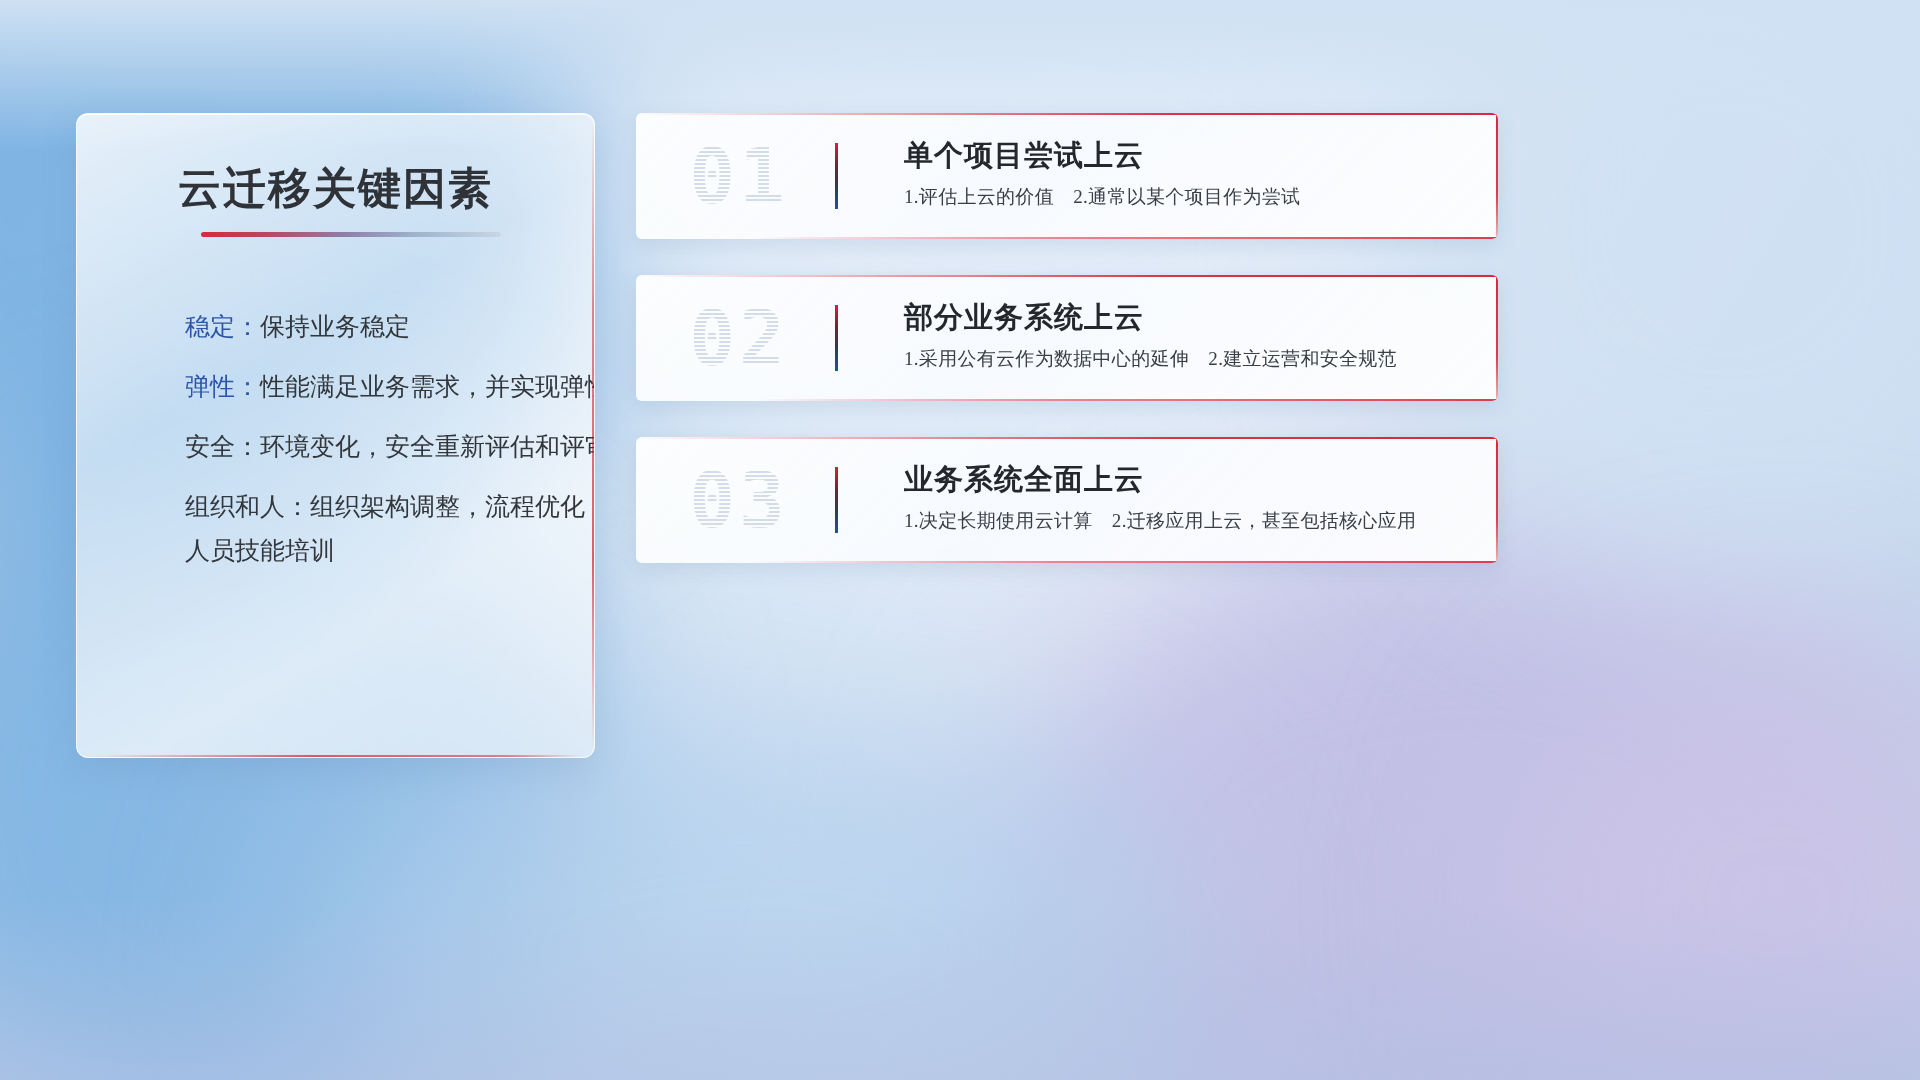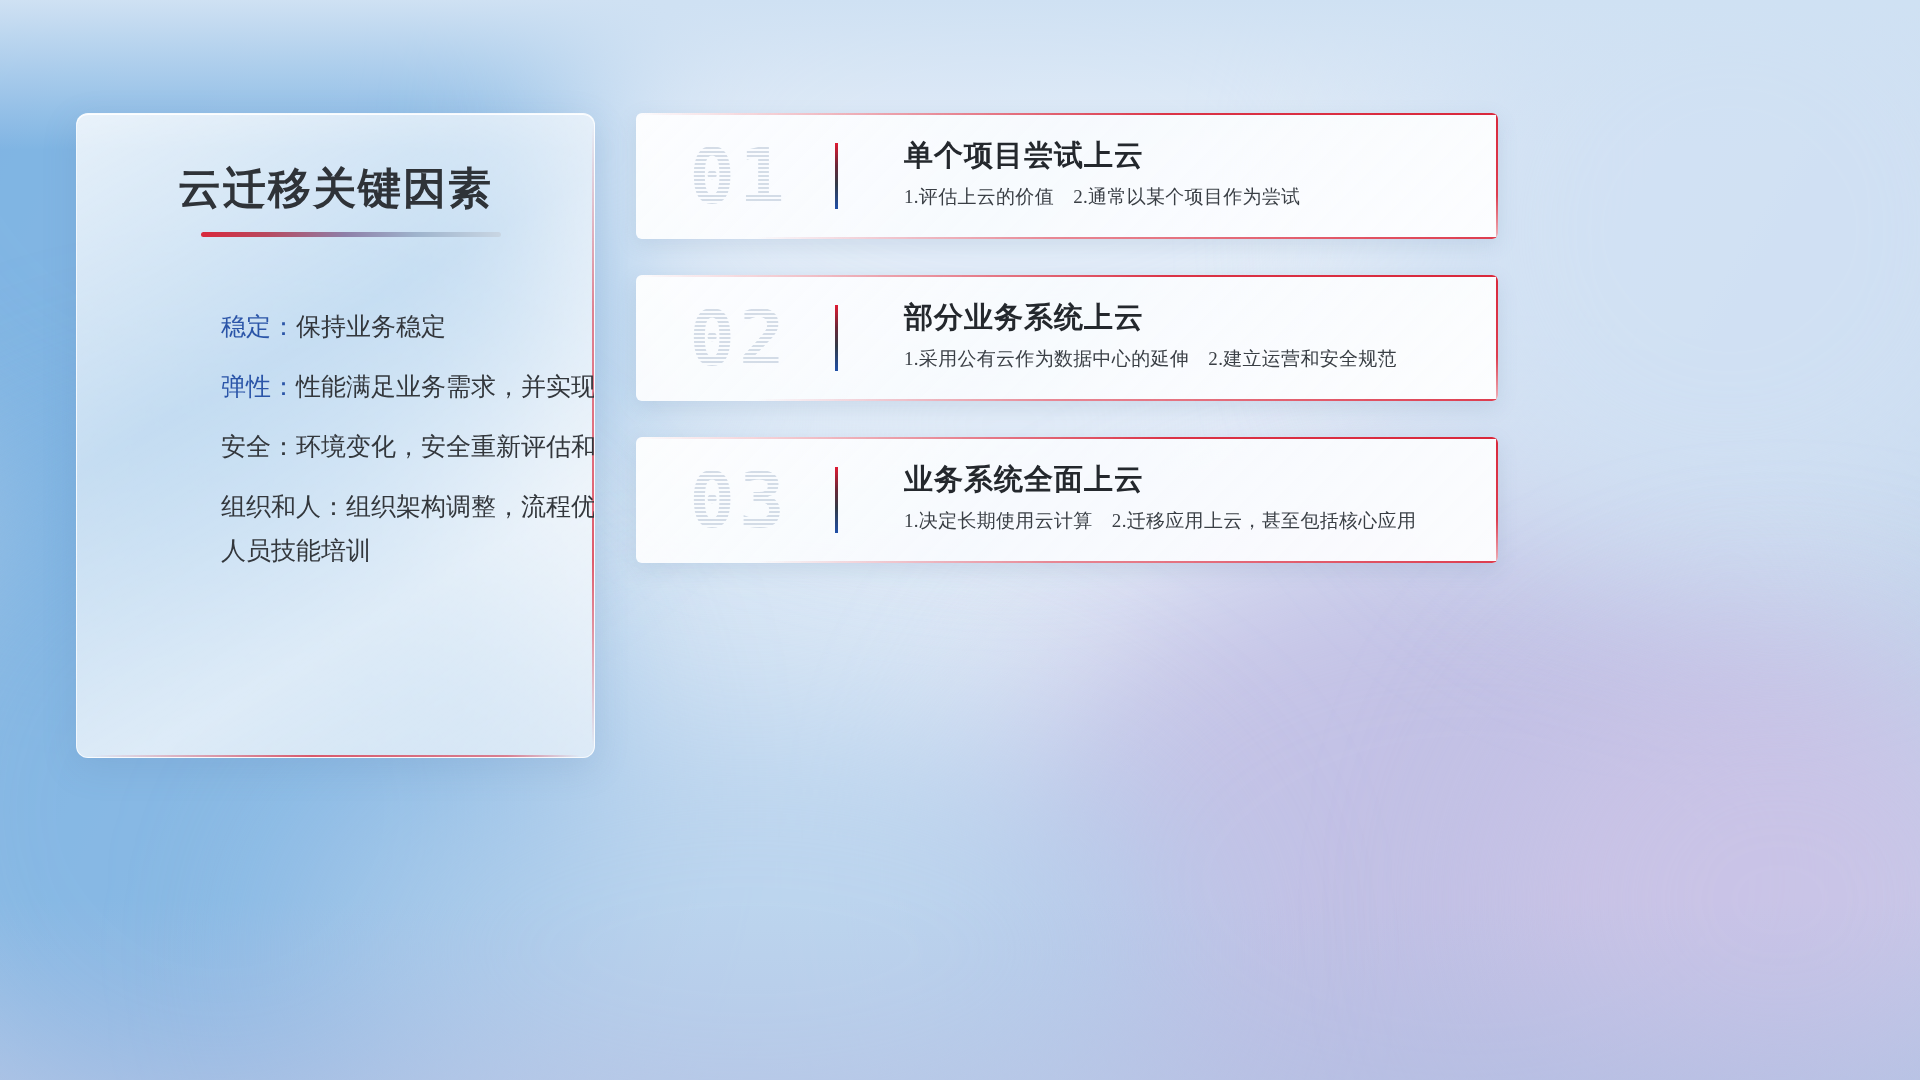--- a/index.html
+++ b/index.html
@@ -41,21 +41,21 @@
     background:linear-gradient(90deg,rgba(217,40,60,0) 0%,rgba(217,40,60,.75) 45%,rgba(217,40,60,.55) 85%,rgba(217,40,60,0) 100%);}
 
   .panel-title{
     position:absolute;left:0;right:0;top:46px;text-align:center;
     font-size:43px;font-weight:bold;color:#2f3338;letter-spacing:2px;
   }
   .title-rule{
     position:absolute;left:124px;top:118px;width:300px;height:5px;border-radius:3px;
     background:linear-gradient(90deg,#d9283c 0%,#b8495f 22%,#8e7fa8 48%,#9fb4cd 72%,#c9d6e3 100%);
   }
-  .factor-list{position:absolute;left:108px;right:40px;top:200px;margin-left:36px;}
+  .factor-list{position:absolute;left:108px;right:40px;top:200px;}
   .factor{font-size:25px;line-height:1;margin-bottom:35px;white-space:nowrap;}
   .factor .k{color:#2b55a8;}
   .factor .v{color:#33373c;}
   .factor.cont{color:#33373c;margin-top:-14px;font-family:Liberation Mono, monospace;}
 
   
   #cards{position:absolute;left:636px;top:113px;width:862px;}
   .card{
     position:relative;height:126px;margin-bottom:36px;border-radius:6px;
     background:linear-gradient(135deg,rgba(255,255,255,.93) 0%,rgba(250,252,255,.86) 45%,rgba(255,255,255,.93) 100%);

